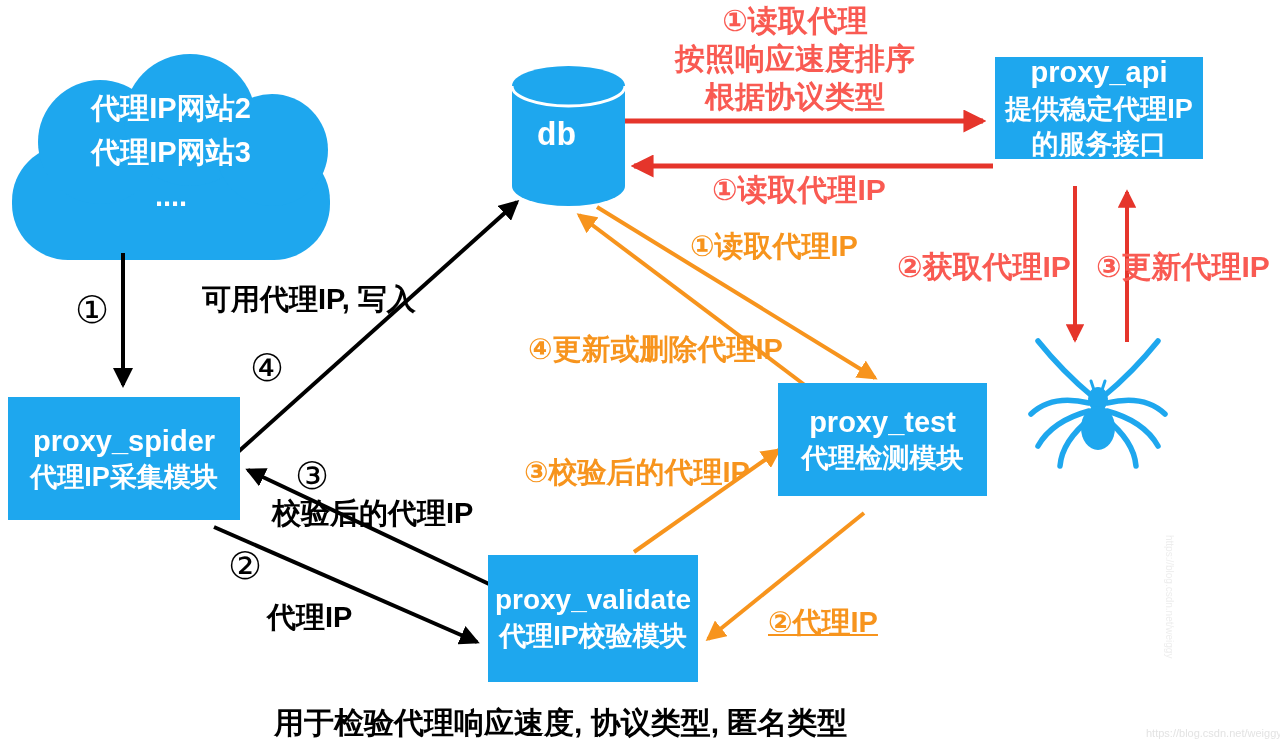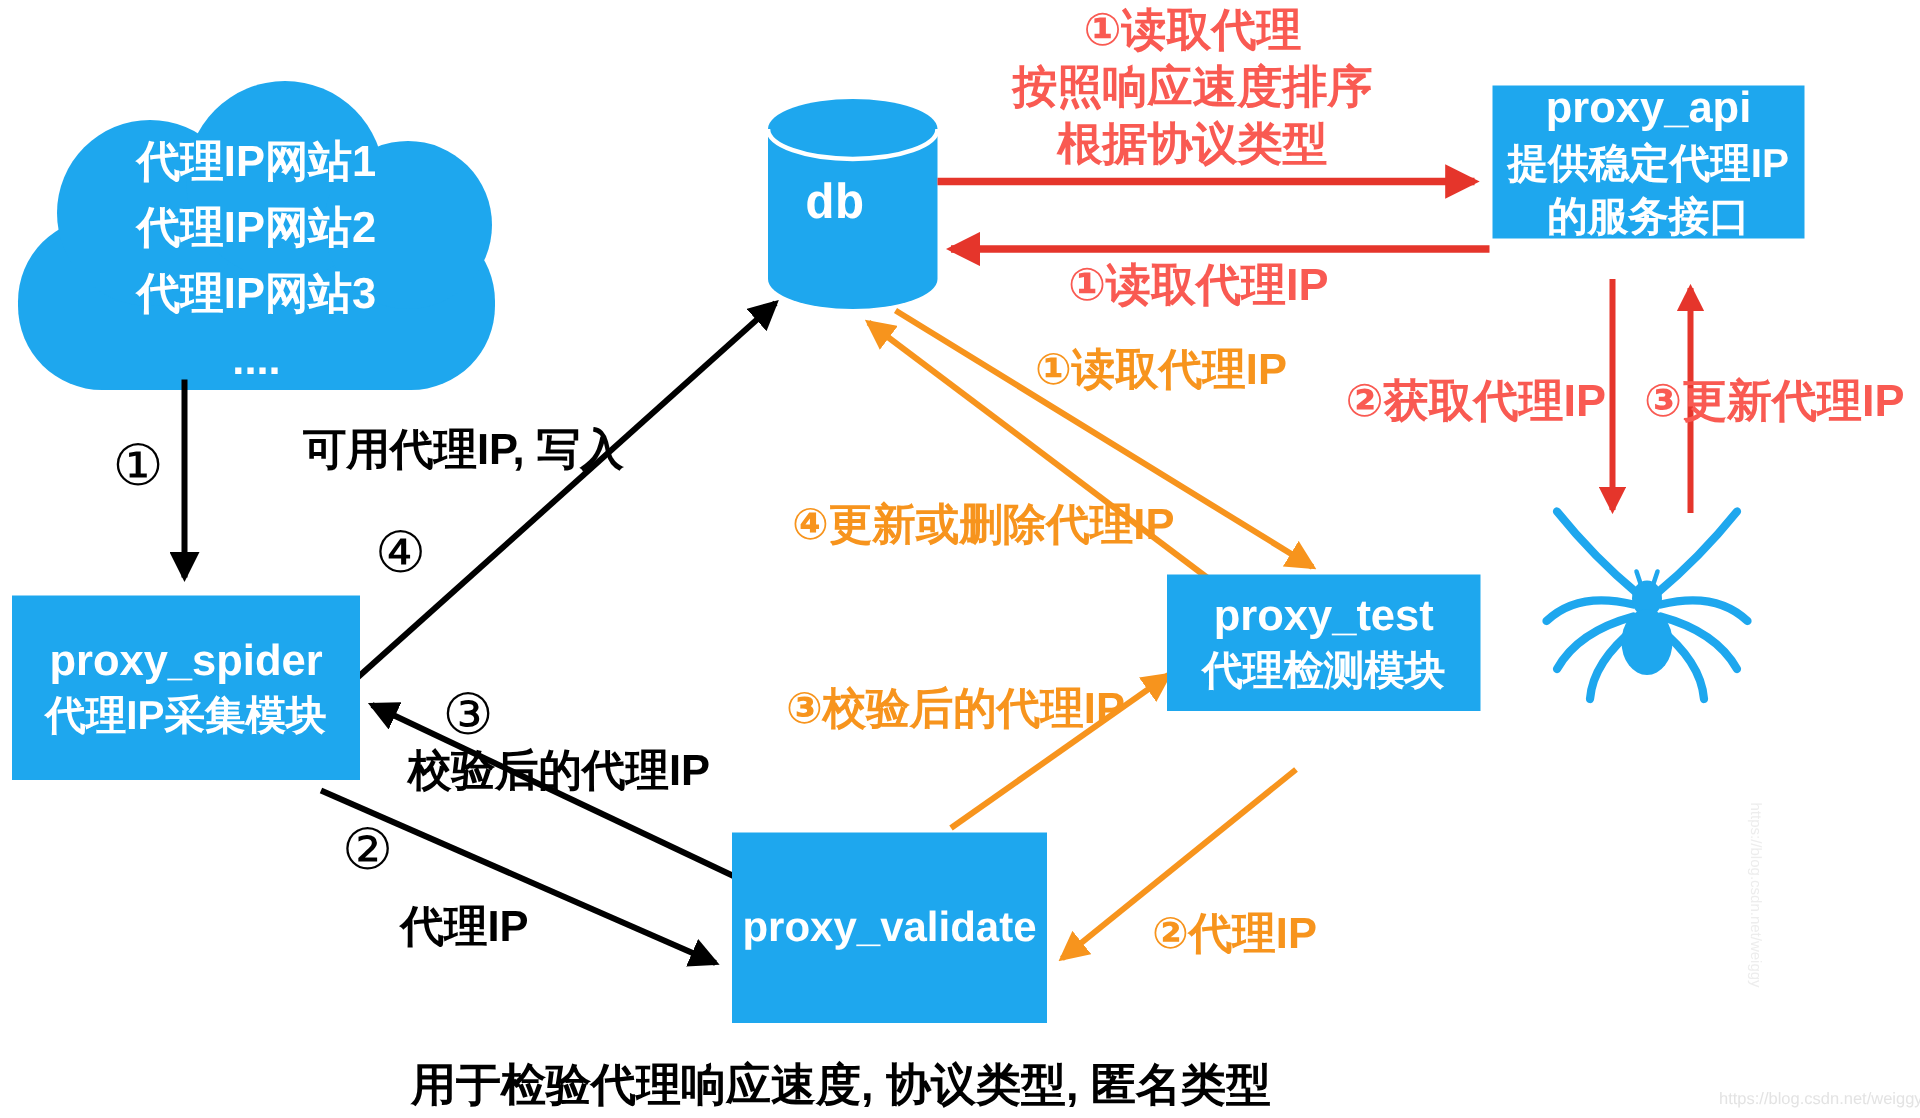--- a/index.html
+++ b/index.html
@@ -95,61 +95,61 @@
     <line x1="1075" y1="186" x2="1075" y2="340" stroke="#e5352b" stroke-width="4" marker-end="url(#mRed)"></line>
     <line x1="1127" y1="342" x2="1127" y2="192" stroke="#e5352b" stroke-width="4" marker-end="url(#mRed)"></line>
 
     <line x1="597" y1="207" x2="875" y2="378" stroke="#f7941d" stroke-width="4" marker-end="url(#mOrange)"></line>
     <line x1="806" y1="386" x2="579" y2="215" stroke="#f7941d" stroke-width="4" marker-end="url(#mOrange)"></line>
     <line x1="634" y1="552" x2="779" y2="450" stroke="#f7941d" stroke-width="4" marker-end="url(#mOrange)"></line>
     <line x1="864" y1="513" x2="708" y2="639" stroke="#f7941d" stroke-width="4" marker-end="url(#mOrange)"></line>
   </svg>
 
   <div class="cloud-text">
-    <div>代理IP网站1</div>
     <div>代理IP网站2</div>
     <div>代理IP网站3</div>
     <div>....</div>
   </div>
 
   <div class="db-label">db</div>
 
   <div class="box" style="left:995px;top:57px;width:208px;height:102px;">
     <div class="en">proxy_api</div>
     <div class="cn">提供稳定代理IP</div>
     <div class="cn">的服务接口</div>
   </div>
 
   <div class="box" style="left:8px;top:397px;width:232px;height:123px;">
     <div class="en">proxy_spider</div>
     <div class="cn">代理IP采集模块</div>
   </div>
 
-  <div class="box" style="left:778px;top:383px;width:209px;height:91px;">
+  <div class="box" style="left:778px;top:383px;width:209px;height:113px;">
     <div class="en">proxy_test</div>
     <div class="cn">代理检测模块</div>
   </div>
 
   <div class="box" style="left:488px;top:555px;width:210px;height:127px;">
     <div class="en" style="font-size:28px;">proxy_validate</div>
+    <div class="cn">代理IP校验模块</div>
   </div>
 
   <div class="lbl red center-block" style="left:595px;top:2px;width:400px;line-height:38px;white-space:normal;">
     <div>①读取代理</div>
     <div>按照响应速度排序</div>
     <div>根据协议类型</div>
   </div>
   <div class="lbl red" style="left:712px;top:170px;">①读取代理IP</div>
   <div class="lbl red" style="left:897px;top:247px;">②获取代理IP</div>
   <div class="lbl red" style="left:1096px;top:247px;">③更新代理IP</div>
 
   <div class="lbl orange" style="left:690px;top:227px;">①读取代理IP</div>
   <div class="lbl orange" style="left:528px;top:330px;">④更新或删除代理IP</div>
   <div class="lbl orange" style="left:524px;top:453px;">③校验后的代理IP</div>
-  <div class="lbl orange" style="left:768px;top:603px;">②代理IP</div>
+  <div class="lbl orange" style="left:768px;top:603px;text-decoration:underline;">②代理IP</div>
 
   <div class="lbl circ" style="left:75px;top:288px;">①</div>
   <div class="lbl black" style="left:202px;top:280px;">可用代理IP, 写入</div>
   <div class="lbl circ" style="left:250px;top:346px;">④</div>
   <div class="lbl circ" style="left:295px;top:454px;">③</div>
   <div class="lbl black" style="left:272px;top:494px;">校验后的代理IP</div>
   <div class="lbl circ" style="left:228px;top:544px;">②</div>
   <div class="lbl black" style="left:267px;top:598px;">代理IP</div>
 
   <div class="bottom-note">用于检验代理响应速度, 协议类型, 匿名类型</div>

